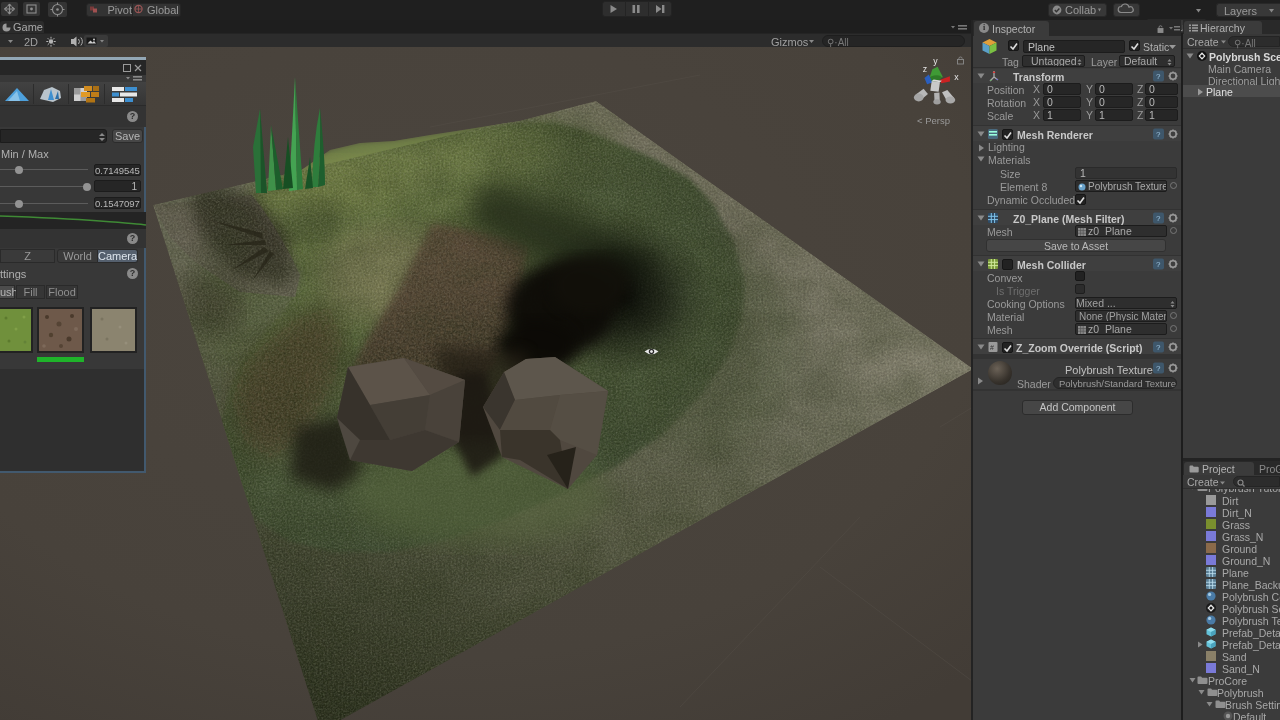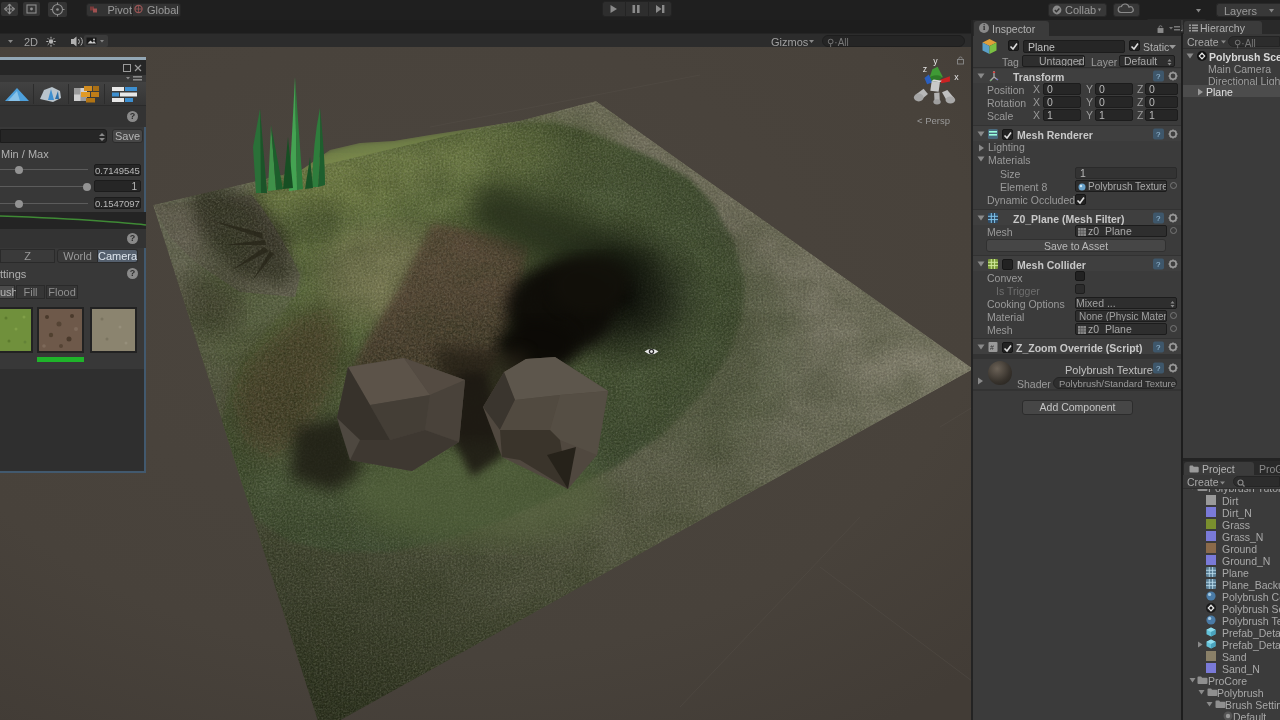--- a/index.html
+++ b/index.html
@@ -70,20 +70,32 @@
     <div class="abs btn" style="left:1146px;top:19px;width:61px;height:14px;padding:1px 0 8px 7px;">Account</div>
     <svg class="abs" style="left:1146px;top:2.5px" width="61" height="14">
         <path d="M50 6 l5 0 l-2.5 3.5 z" fill="#888"></path>
       </svg>
     <div class="abs btn" style="left:1216px;top:2.5px;width:64px;height:14px;padding:1px 0 0 7px;border-right:none;border-radius:3px 0 0 3px;">Layers</div>
     <svg class="abs" style="left:1216px;top:2.5px" width="64" height="14">
         <path d="M53 6 l5 0 l-2.5 3.5 z" fill="#888"></path>
       </svg>
   </div>
 
+  <div class="abs" style="left:0;top:20px;width:973px;height:13px;background:#1e1e1e;">
+    <div class="abs" style="left:0;top:1px;width:44px;height:12px;background:#2b2b2b;border-radius:3px 3px 0 0;"></div>
+    <svg class="abs" style="left:2px;top:3px" width="10" height="9" viewBox="0 0 10 9">
+      <path d="M4.5 0.5 a4 4 0 1 0 4 4 l-4 0 Z" fill="#9a9a9a"></path>
+    </svg>
+    <div class="abs" style="left:13px;top:1px;color:#a8a8a8;">Game</div>
+    <svg class="abs" style="left:950px;top:3px" width="20" height="10">
+        <path d="M1 3 l4 0 l-2 2.5z" fill="#777"></path>
+        <rect x="8" y="2" width="9" height="1.6" fill="#777"></rect>
+        <rect x="8" y="5" width="9" height="1.6" fill="#777"></rect>
+      </svg>
+  </div>
   <div class="abs" style="left:0;top:33px;width:973px;height:14px;background:#2c2c2c;border-top:1px solid #242424;">
     <svg class="abs" style="left:7px;top:4px" width="12" height="8">
         <path d="M1 2 l5 0 l-2.5 3z" fill="#8a8a8a"></path>
       </svg>
     <div class="abs" style="left:20px;top:1.5px;width:22px;height:11px;color:#a0a0a0;text-align:center;">2D</div>
     <svg class="abs" style="left:44px;top:2px" width="60" height="11" viewBox="0 0 60 11">
       <circle cx="7" cy="5.5" r="2.2" fill="#b5b5b5"></circle>
       <g stroke="#b5b5b5" stroke-width="1">
           <path d="M7 0.8 v1.8 M7 8.9 v1.8 M2.3 5.5 h1.8 M9.9 5.5 h1.8 M3.7 2.2 l1.3 1.3 M9 7.5 l1.3 1.3 M3.7 8.8 l1.3 -1.3 M9 3.5 l1.3 -1.3"></path>
         </g>
@@ -467,21 +479,21 @@
       <div class="abs" style="left:156px;top:4px;width:11px;height:11px;background:#222;border:1px solid #161616;border-radius:2px;">
         <svg width="9" height="9">
             <path d="M1.5 4.5 l2.5 2.5 l4-5.5" stroke="#ddd" stroke-width="1.6" fill="none"></path>
           </svg>
       </div>
       <div class="abs" style="left:170px;top:5px;color:#b2b2b2;">Static</div>
       <svg class="abs" style="left:196px;top:8px" width="10" height="8">
           <path d="M0 1 l7 0 l-3.5 4z" fill="#999"></path>
         </svg>
       <div class="abs" style="left:29px;top:20px;color:#9a9a9a;">Tag</div>
-      <div class="abs fld" style="left:49px;top:18.5px;width:63px;height:12px;line-height:11px;padding-left:16px;background:#2e2e2e;color:#a8a8a8;">Untagged
+      <div class="abs fld" style="left:49px;top:18.5px;width:63px;height:12px;line-height:11px;padding-left:8px;background:#2e2e2e;color:#a8a8a8;">Untagged
         <svg class="abs" style="left:53px;top:2px" width="8" height="9">
             <path d="M1.5 3.5 l2-2.5 l2 2.5z M1.5 5 l2 2.5 l2-2.5z" fill="#888"></path>
           </svg>
       </div>
       <div class="abs" style="left:118px;top:20px;color:#9a9a9a;">Layer</div>
       <div class="abs fld" style="left:146px;top:18.5px;width:56px;height:12px;line-height:11px;padding-left:4px;background:#2e2e2e;color:#a8a8a8;">Default
         <svg class="abs" style="left:46px;top:2px" width="8" height="9">
             <path d="M1.5 3.5 l2-2.5 l2 2.5z M1.5 5 l2 2.5 l2-2.5z" fill="#888"></path>
           </svg>
       </div>

